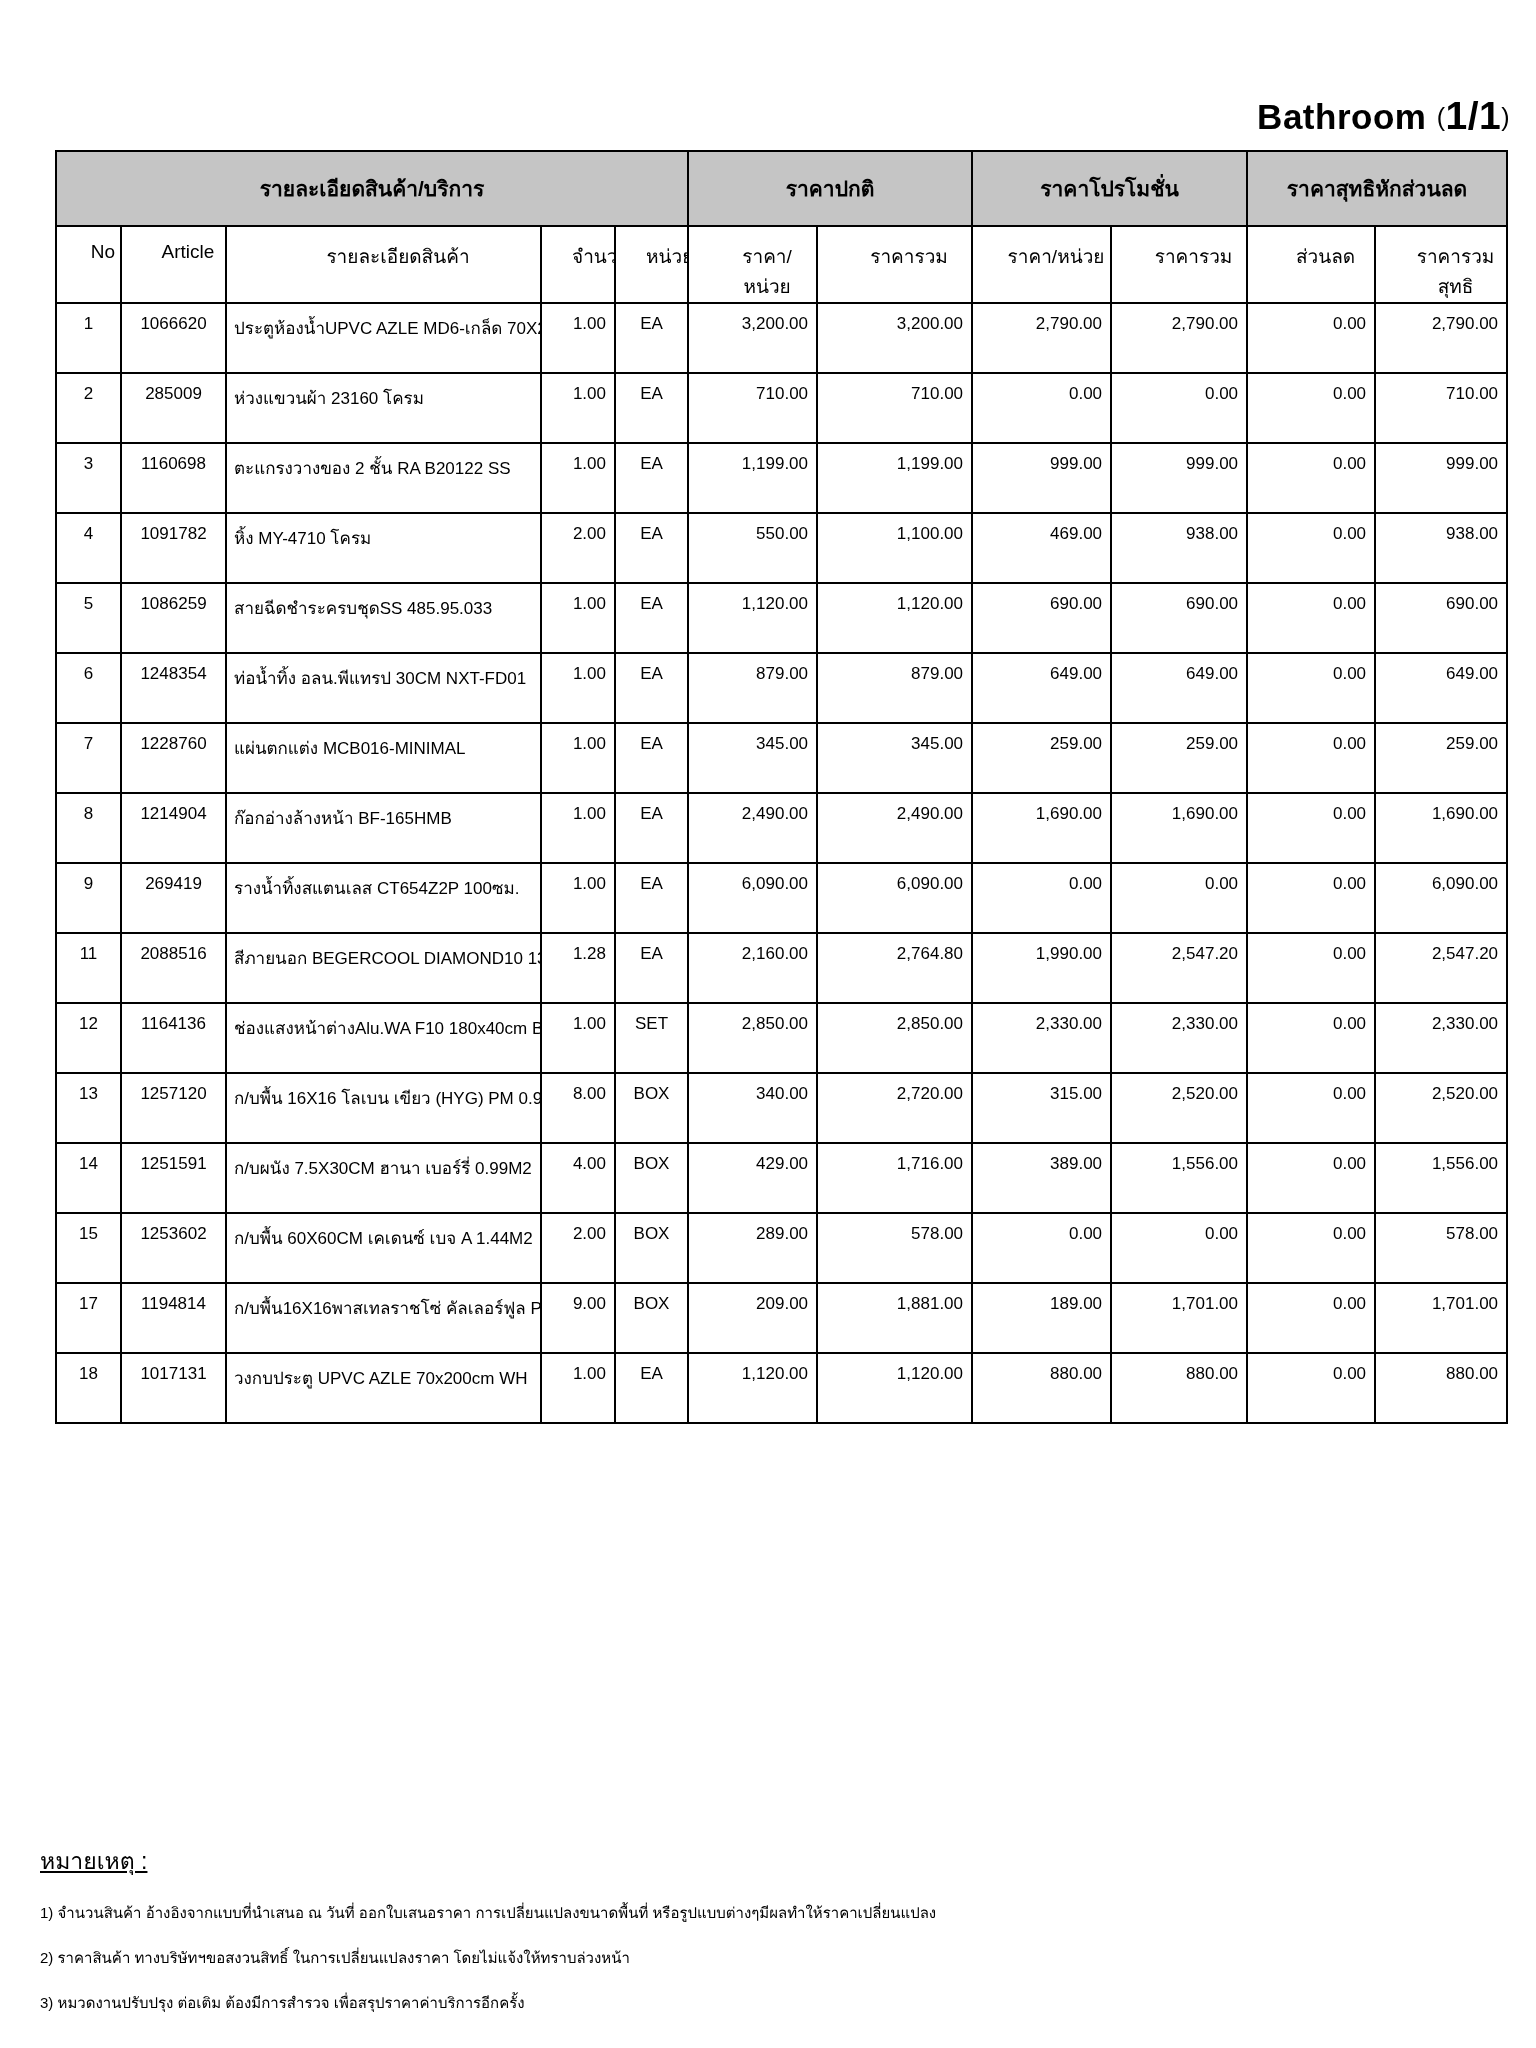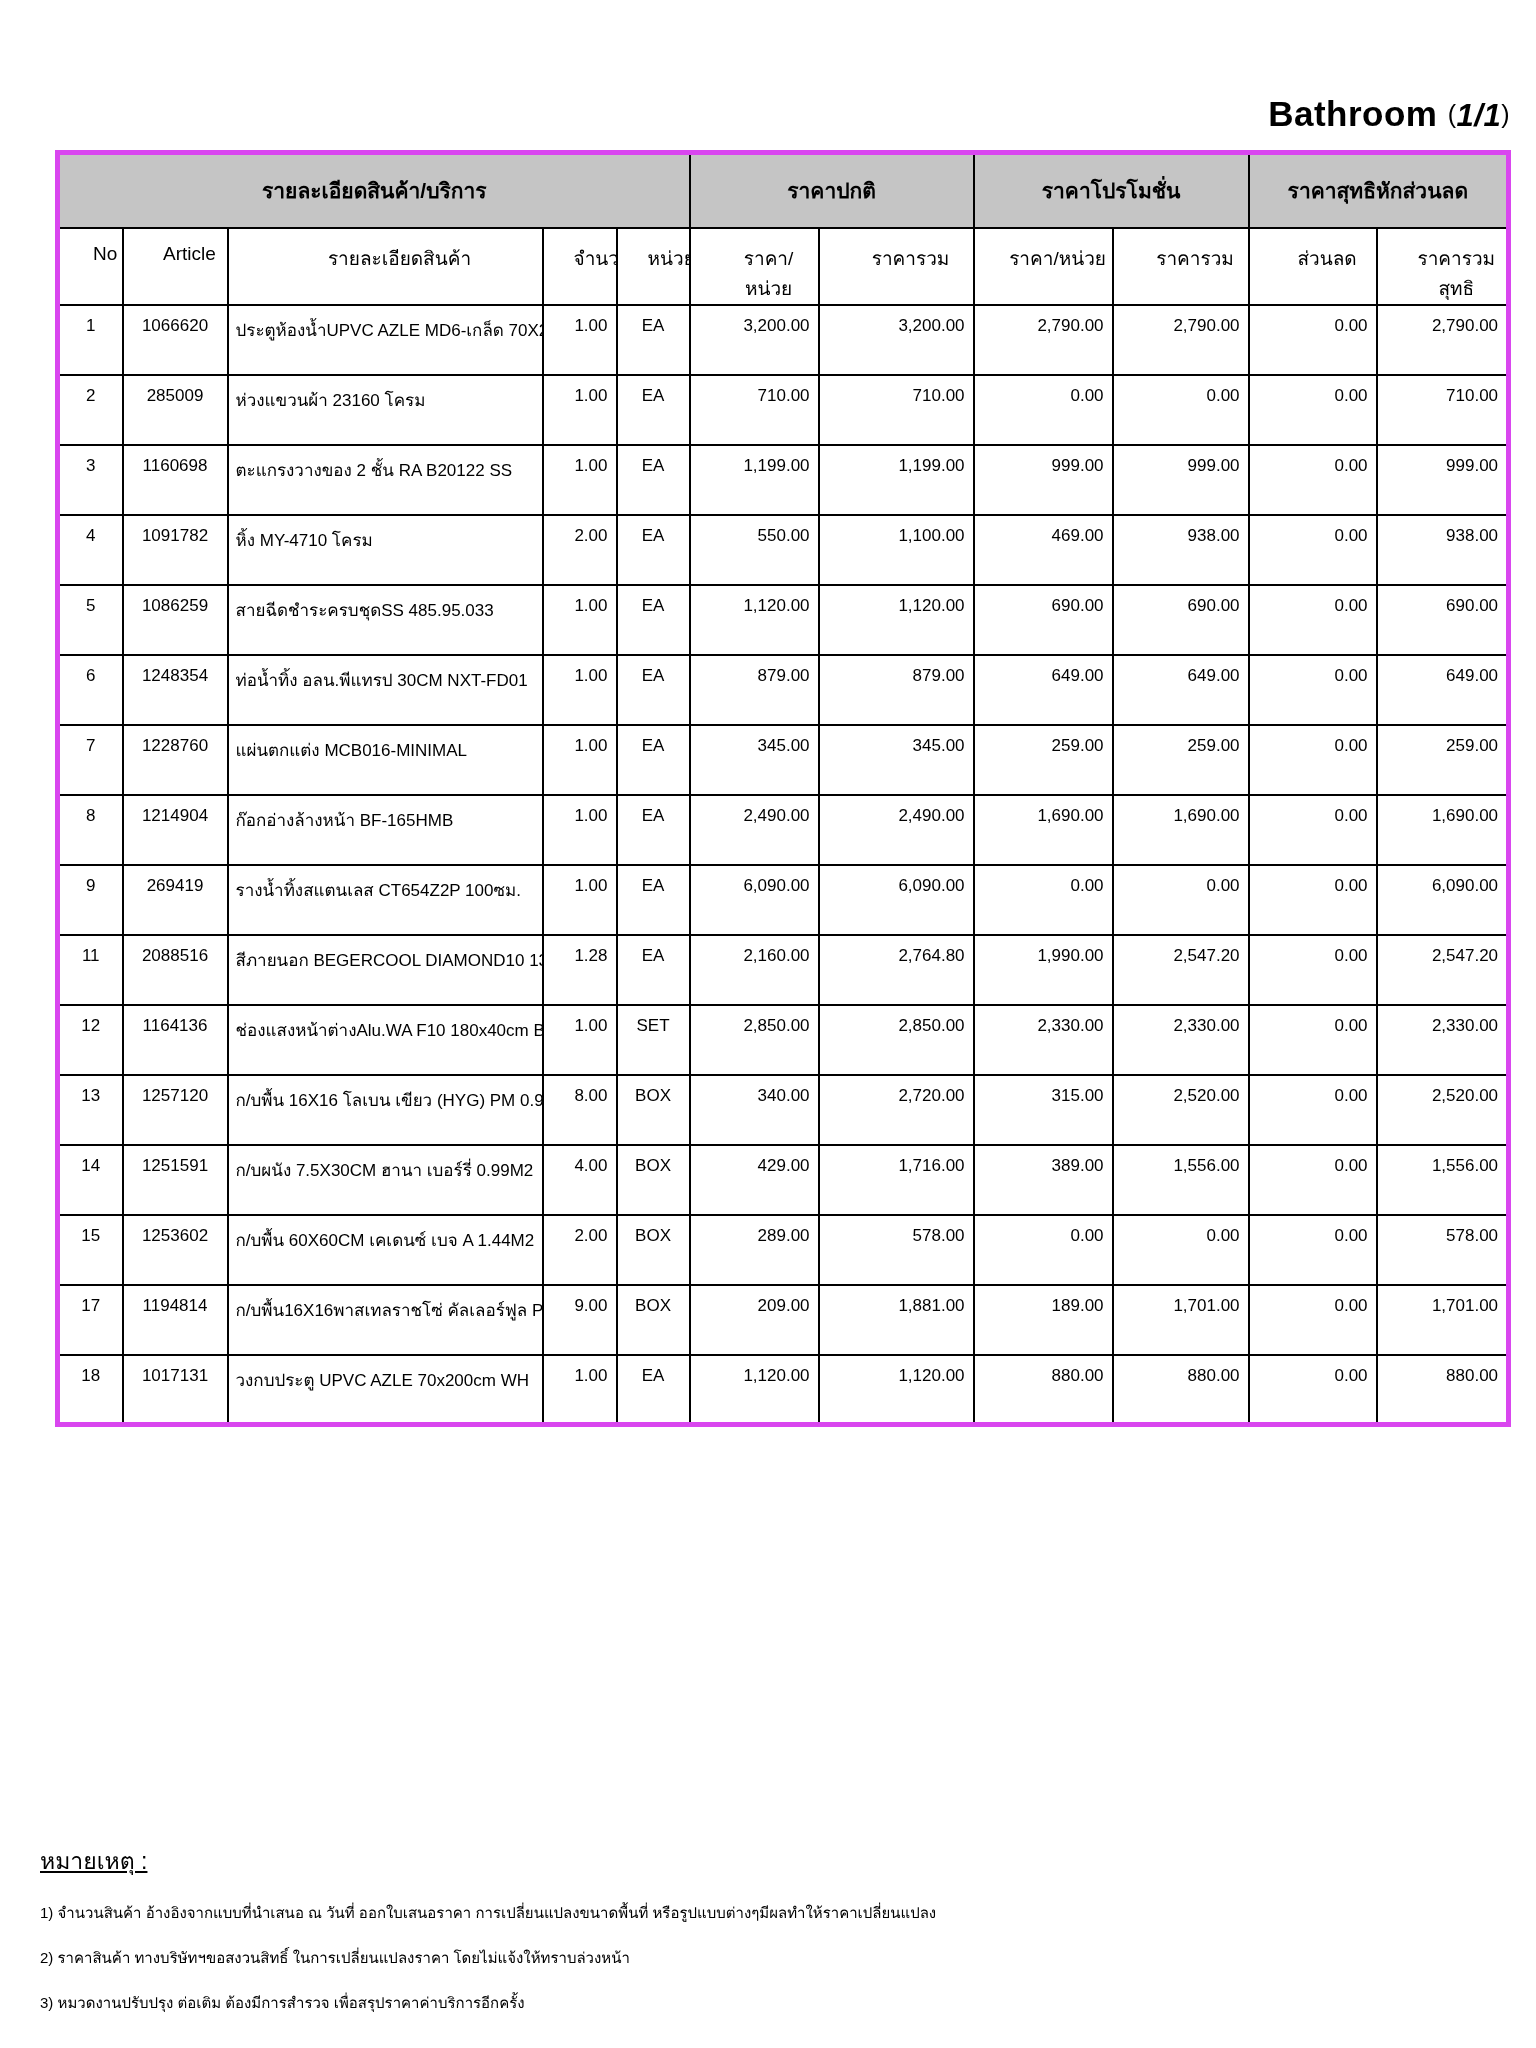--- a/index.html
+++ b/index.html
@@ -9,27 +9,27 @@
     background:#fff;color:#000;
     font-family:"Liberation Sans", sans-serif;
     overflow:hidden;
   }
   .title{
     position:absolute;top:94px;right:26px;
     font-size:35px;font-weight:700;letter-spacing:.5px;
     white-space:nowrap;
   }
   .title .paren{font-size:25px;font-weight:400;vertical-align:3px;}
-  .title .page-no{font-size:31px;font-weight:700;font-style:italic;}
+  .title .page-no{font-size:39px;font-weight:700;}
 
   table.quote-table{
     position:absolute;left:55px;top:150px;
     width:1451px;
     border-collapse:collapse;table-layout:fixed;
-    border:5px solid #d946ef;
+    border:1px solid #d946ef;
   }
   .quote-table th,.quote-table td{
     border:2px solid #000;
     overflow:hidden;
     box-sizing:border-box;
   }
   .group-header th{
     background:#c5c5c5;
     height:75px;
     font-size:21px;font-weight:700;

